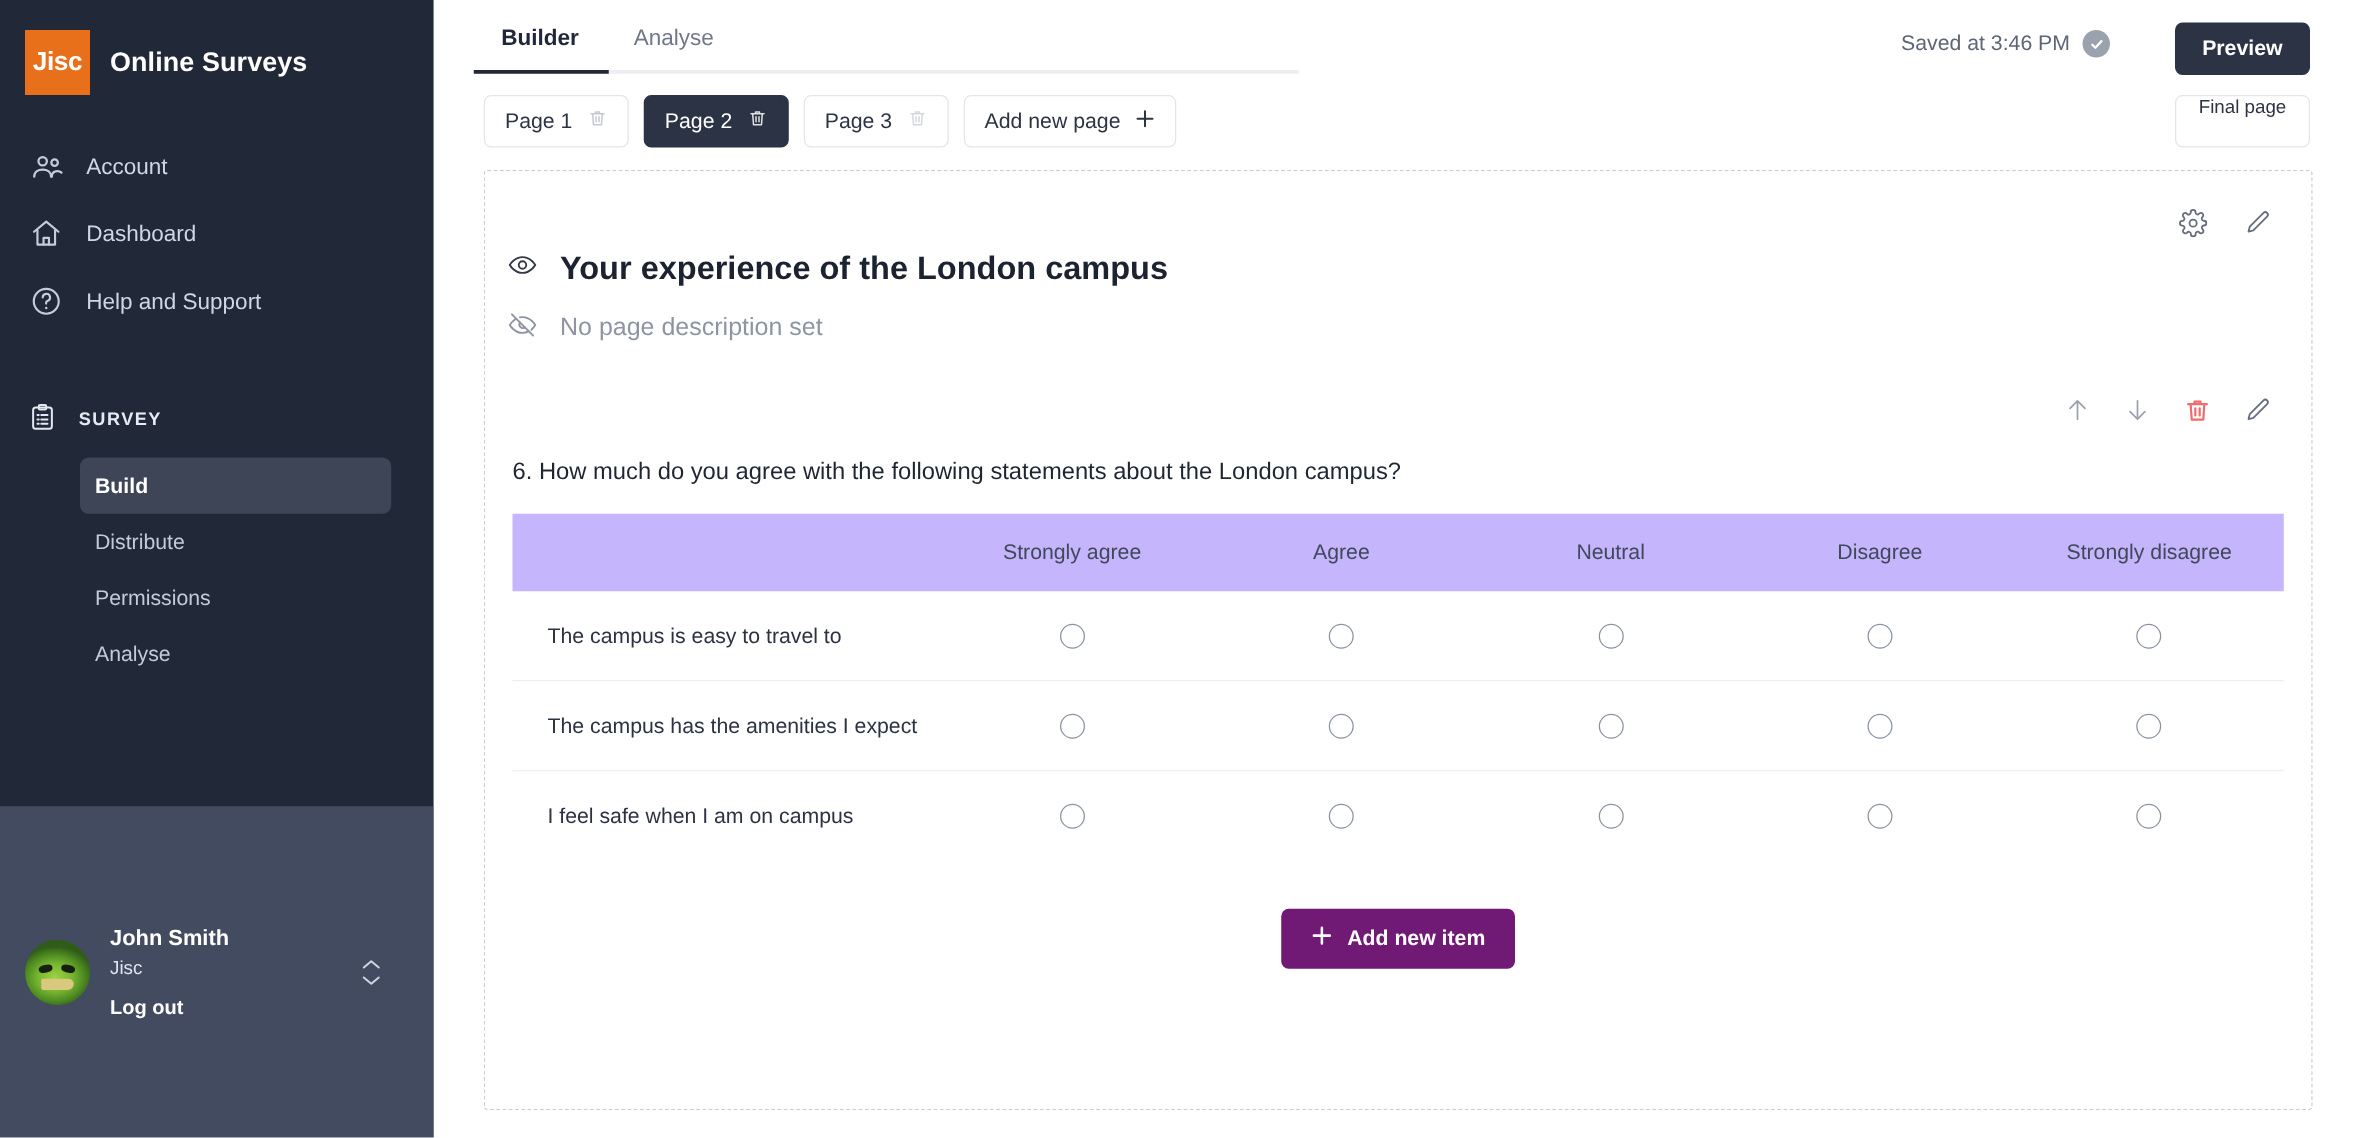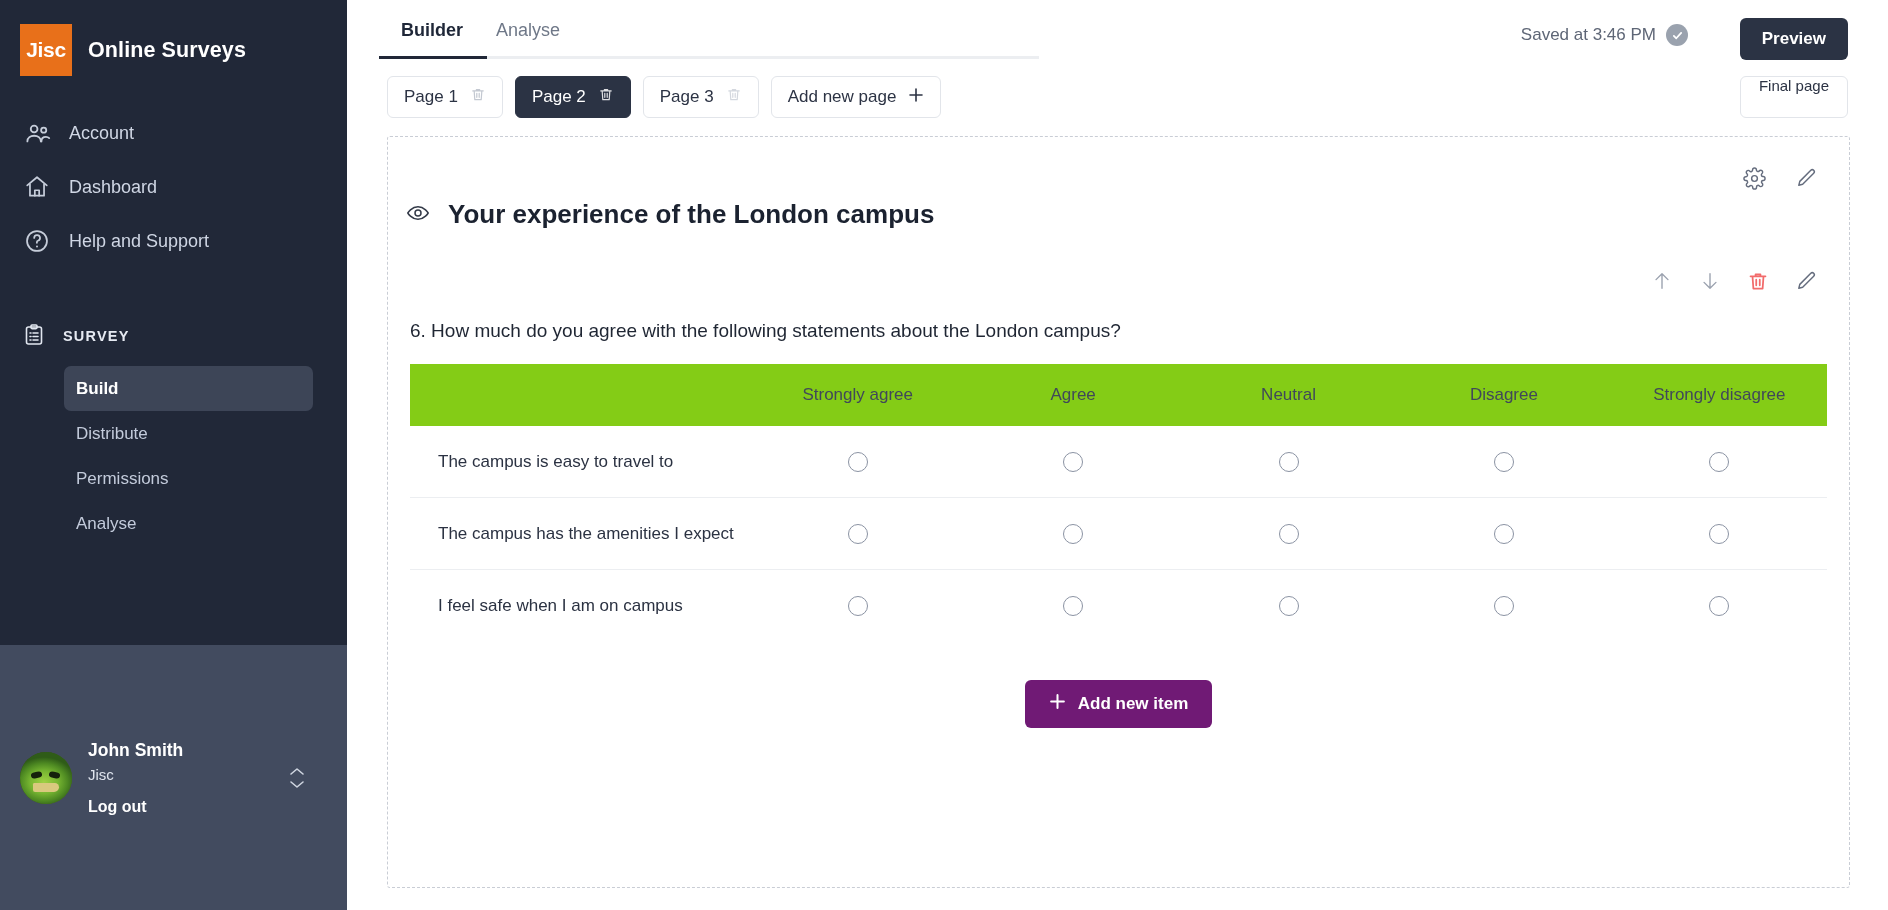--- a/index.html
+++ b/index.html
@@ -75,21 +75,21 @@
   .user-logout { color: #ffffff; font-size: 16px; font-weight: bold; margin-top: 10px; cursor: pointer; }
   .chev-updown {
     position: absolute; right: 42px; top: 50%; transform: translateY(-50%);
     display: flex; flex-direction: column; gap: 4px; cursor: pointer;
   }
 
   
   .main { flex: 1; height: 910px; background: #ffffff; position: relative; }
 
   .topbar { height: 68px; display: flex; align-items: flex-start; padding: 20px 0 0 0; position: relative; }
-  .tabs { display: flex; gap: 5px; padding-left: 40px; }
+  .tabs { display: flex; gap: 16px; padding-left: 40px; }
   .tab {
     font-size: 18px; color: #6f7888; padding: 0 14px 16px 14px; cursor: pointer;
   }
   .tab.active { color: #1f2738; font-weight: bold; }
   .tab-underline { position: absolute; left: 32px; top: 56px; height: 3px; width: 660px; background: #eceef1; }
   .tab-underline .fill { height: 3px; width: 108px; background: #212838; }
 
   .saved {
     position: absolute; right: 200px; top: 24px;
     display: flex; align-items: center; gap: 10px;
@@ -137,21 +137,21 @@
   .page-title-row { display: flex; align-items: center; gap: 18px; padding: 62px 0 0 18px; }
   .page-title { font-size: 26px; font-weight: bold; color: #1b2230; }
   .page-desc-row { display: flex; align-items: center; gap: 18px; padding: 18px 0 0 18px; }
   .page-desc { font-size: 20px; color: #8d95a3; }
 
   .q-block { margin-top: 38px; position: relative; }
   .q-tools { position: absolute; right: 30px; top: 0; display: flex; gap: 22px; align-items: center; }
   .q-text { font-size: 19px; color: #1f2633; padding: 52px 0 0 22px; }
 
   .matrix { margin: 22px 22px 0 22px; }
-  .mx-head { background: #84cc16; display: flex; height: 62px; align-items: center; }
+  .mx-head { background: #c4b5fd; display: flex; height: 62px; align-items: center; }
   .mx-head .mx-label { flex: 0 0 340px; }
   .mx-head .mx-col { flex: 1; text-align: center; font-size: 17px; color: #40485a; }
   .mx-row { display: flex; align-items: center; height: 72px; border-bottom: 1px solid #eceef1; }
   .mx-row:last-child { border-bottom: none; }
   .mx-row .mx-label { flex: 0 0 340px; font-size: 17px; color: #2b3242; padding-left: 28px; }
   .mx-row .mx-col { flex: 1; display: flex; justify-content: center; }
   .radio {
     width: 20px; height: 20px; border-radius: 50%;
     border: 1.5px solid #8b93a3; background: #ffffff; cursor: pointer;
   }
@@ -354,20 +354,30 @@
       <div class="page-title-row">
         <span>
           <svg width="24" height="24" viewBox="0 0 24 24" fill="none" stroke="#333a48" stroke-width="1.5" stroke-linecap="round" stroke-linejoin="round">
             <path d="M1.8 12S5.5 5.7 12 5.7 22.2 12 22.2 12 18.5 18.3 12 18.3 1.8 12 1.8 12z"></path>
             <circle cx="12" cy="12" r="3"></circle>
           </svg>
         </span>
         <span class="page-title">Your experience of the London campus</span>
       </div>
 
+      <div class="page-desc-row">
+        <span>
+          <svg width="24" height="24" viewBox="0 0 24 24" fill="none" stroke="#8d95a3" stroke-width="1.5" stroke-linecap="round" stroke-linejoin="round">
+            <path d="M9.9 5.9A9.8 9.8 0 0 1 12 5.7c6.5 0 10.2 6.3 10.2 6.3a18 18 0 0 1-3.1 3.8M6.2 7.4A17.6 17.6 0 0 0 1.8 12S5.5 18.3 12 18.3c2 0 3.7-.6 5.1-1.4"></path>
+            <path d="M10 10a2.8 2.8 0 0 0 3.9 3.9"></path>
+            <path d="M3.5 3.5l17 17"></path>
+          </svg>
+        </span>
+        <span class="page-desc">No page description set</span>
+      </div>
 
       <div class="q-block">
 
         <div class="q-tools">
           <span class="tool-ic">
             <svg width="22" height="22" viewBox="0 0 24 24" fill="none" stroke="#9aa1ae" stroke-width="1.5" stroke-linecap="round" stroke-linejoin="round">
                 <path d="M12 20V4M5.5 10.5 12 4l6.5 6.5"></path>
               </svg>
           </span>
           <span class="tool-ic">

